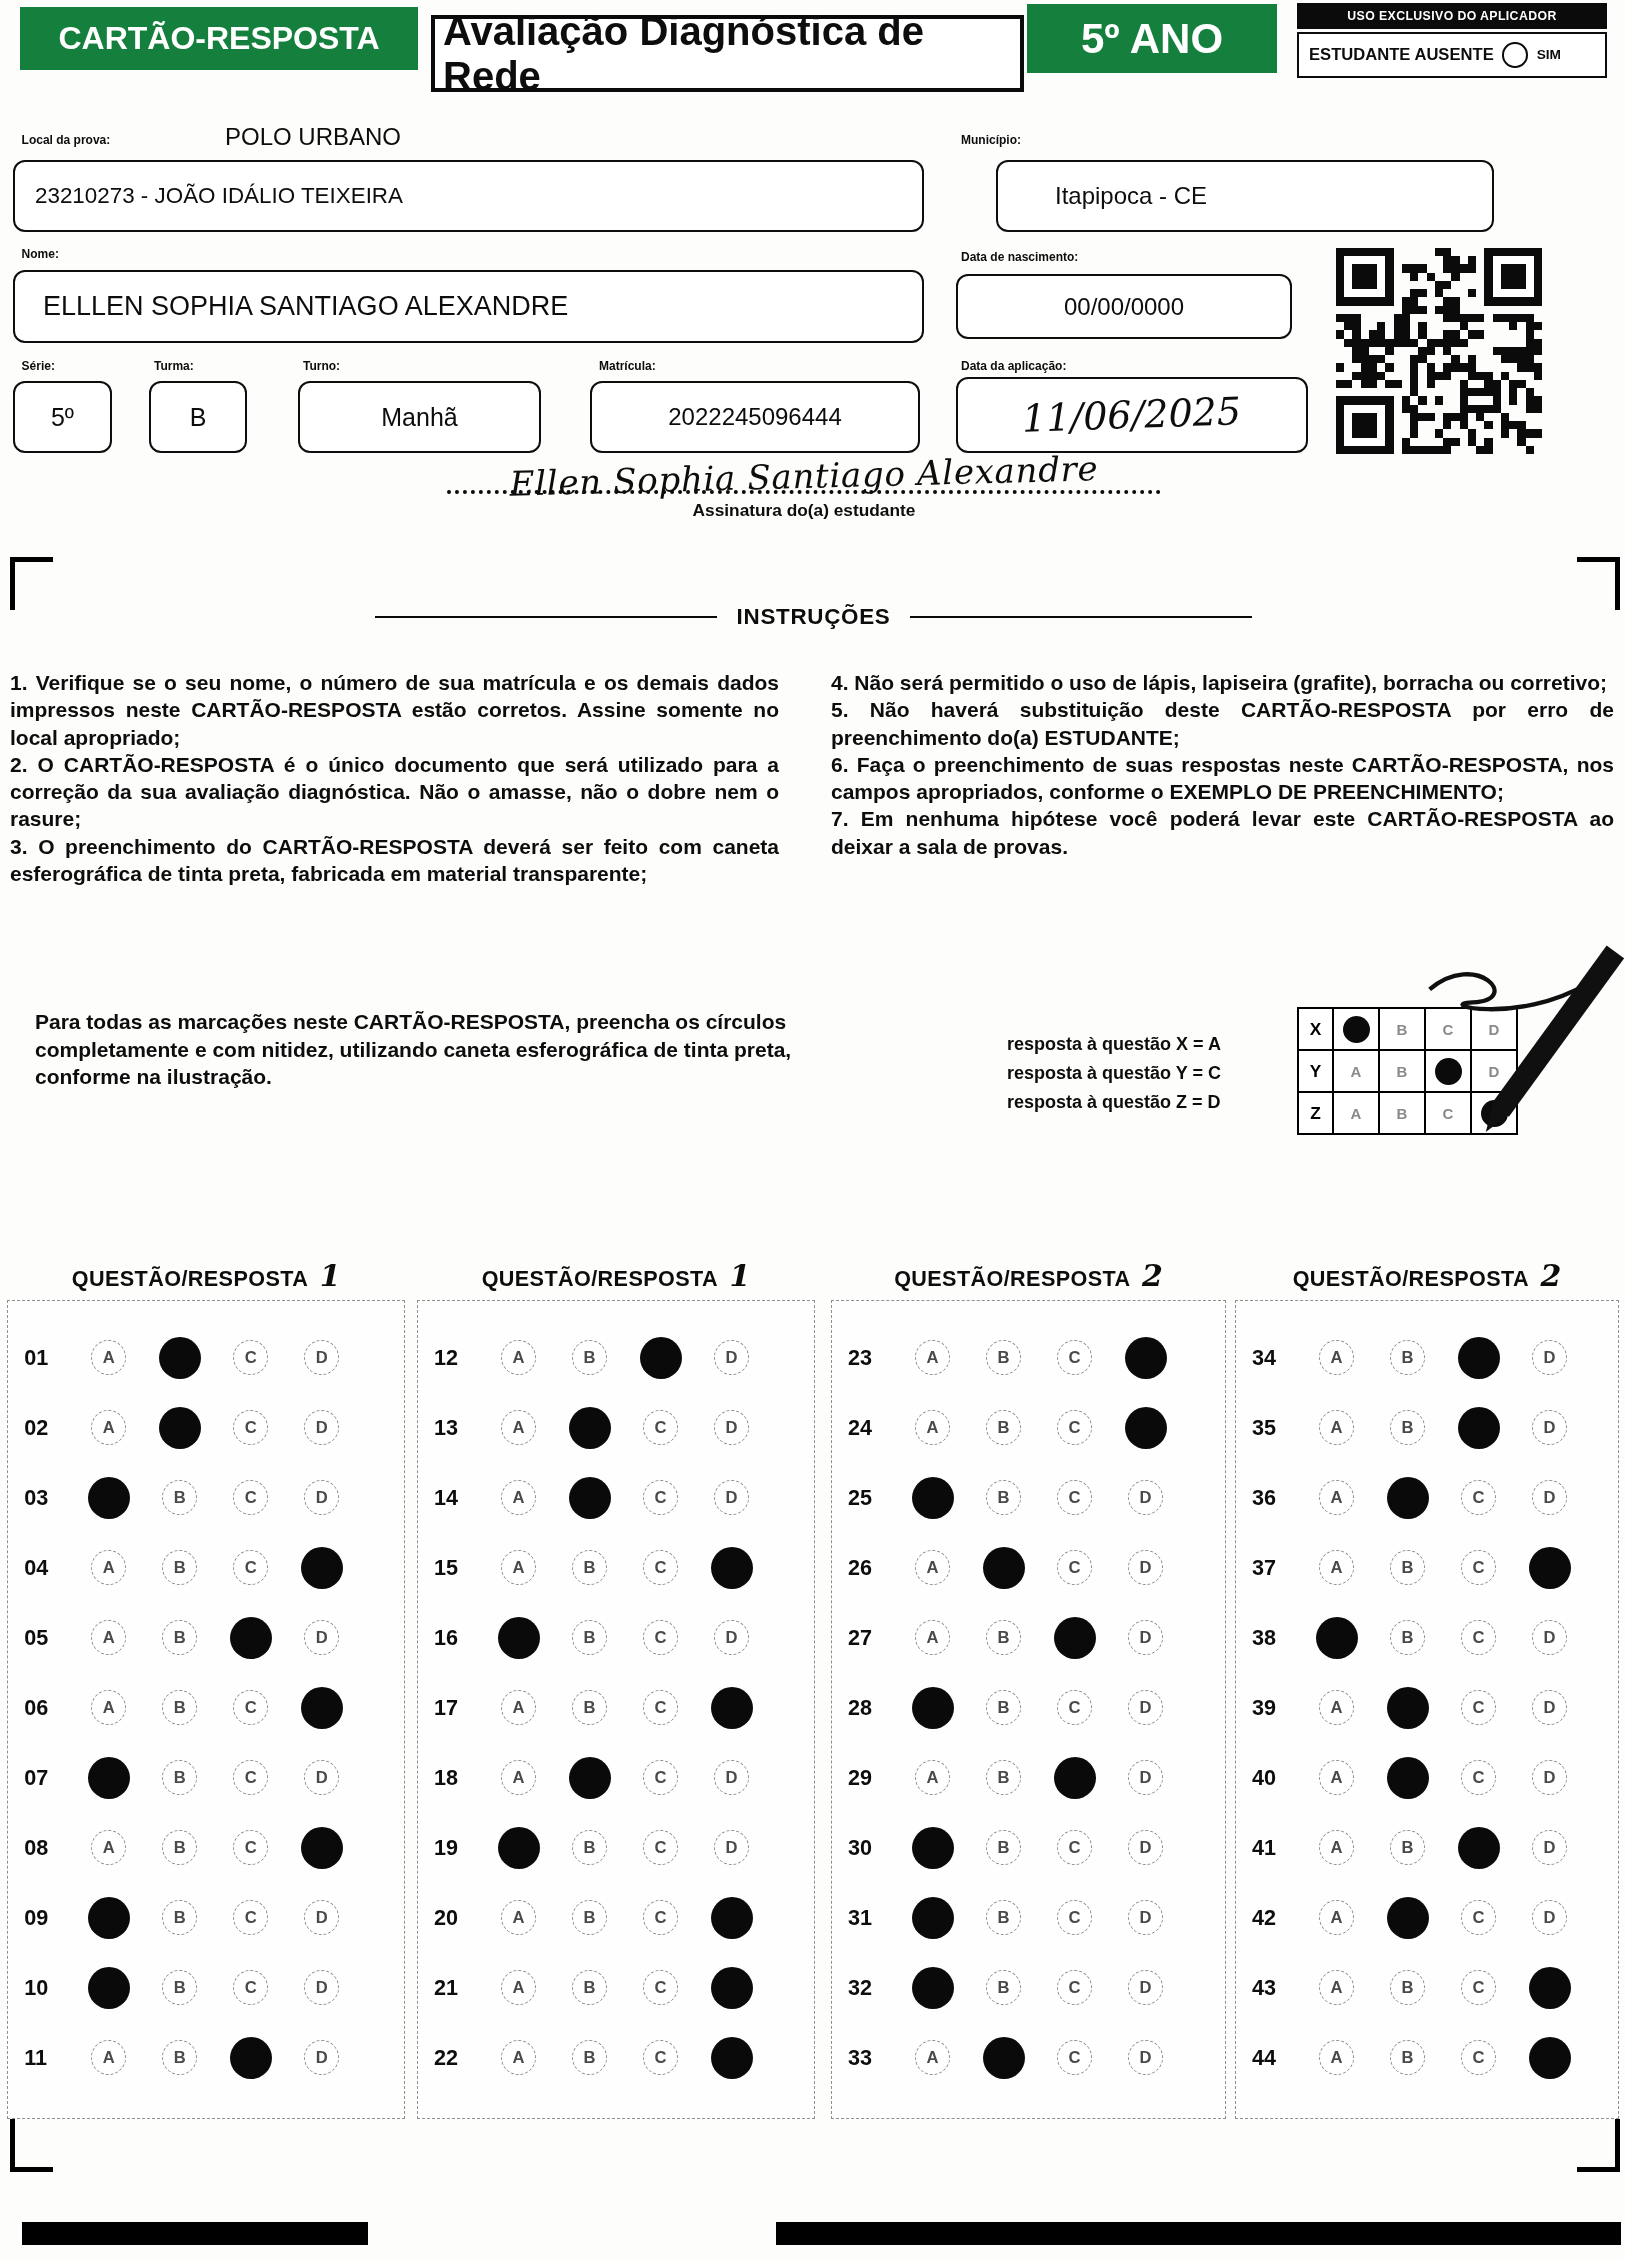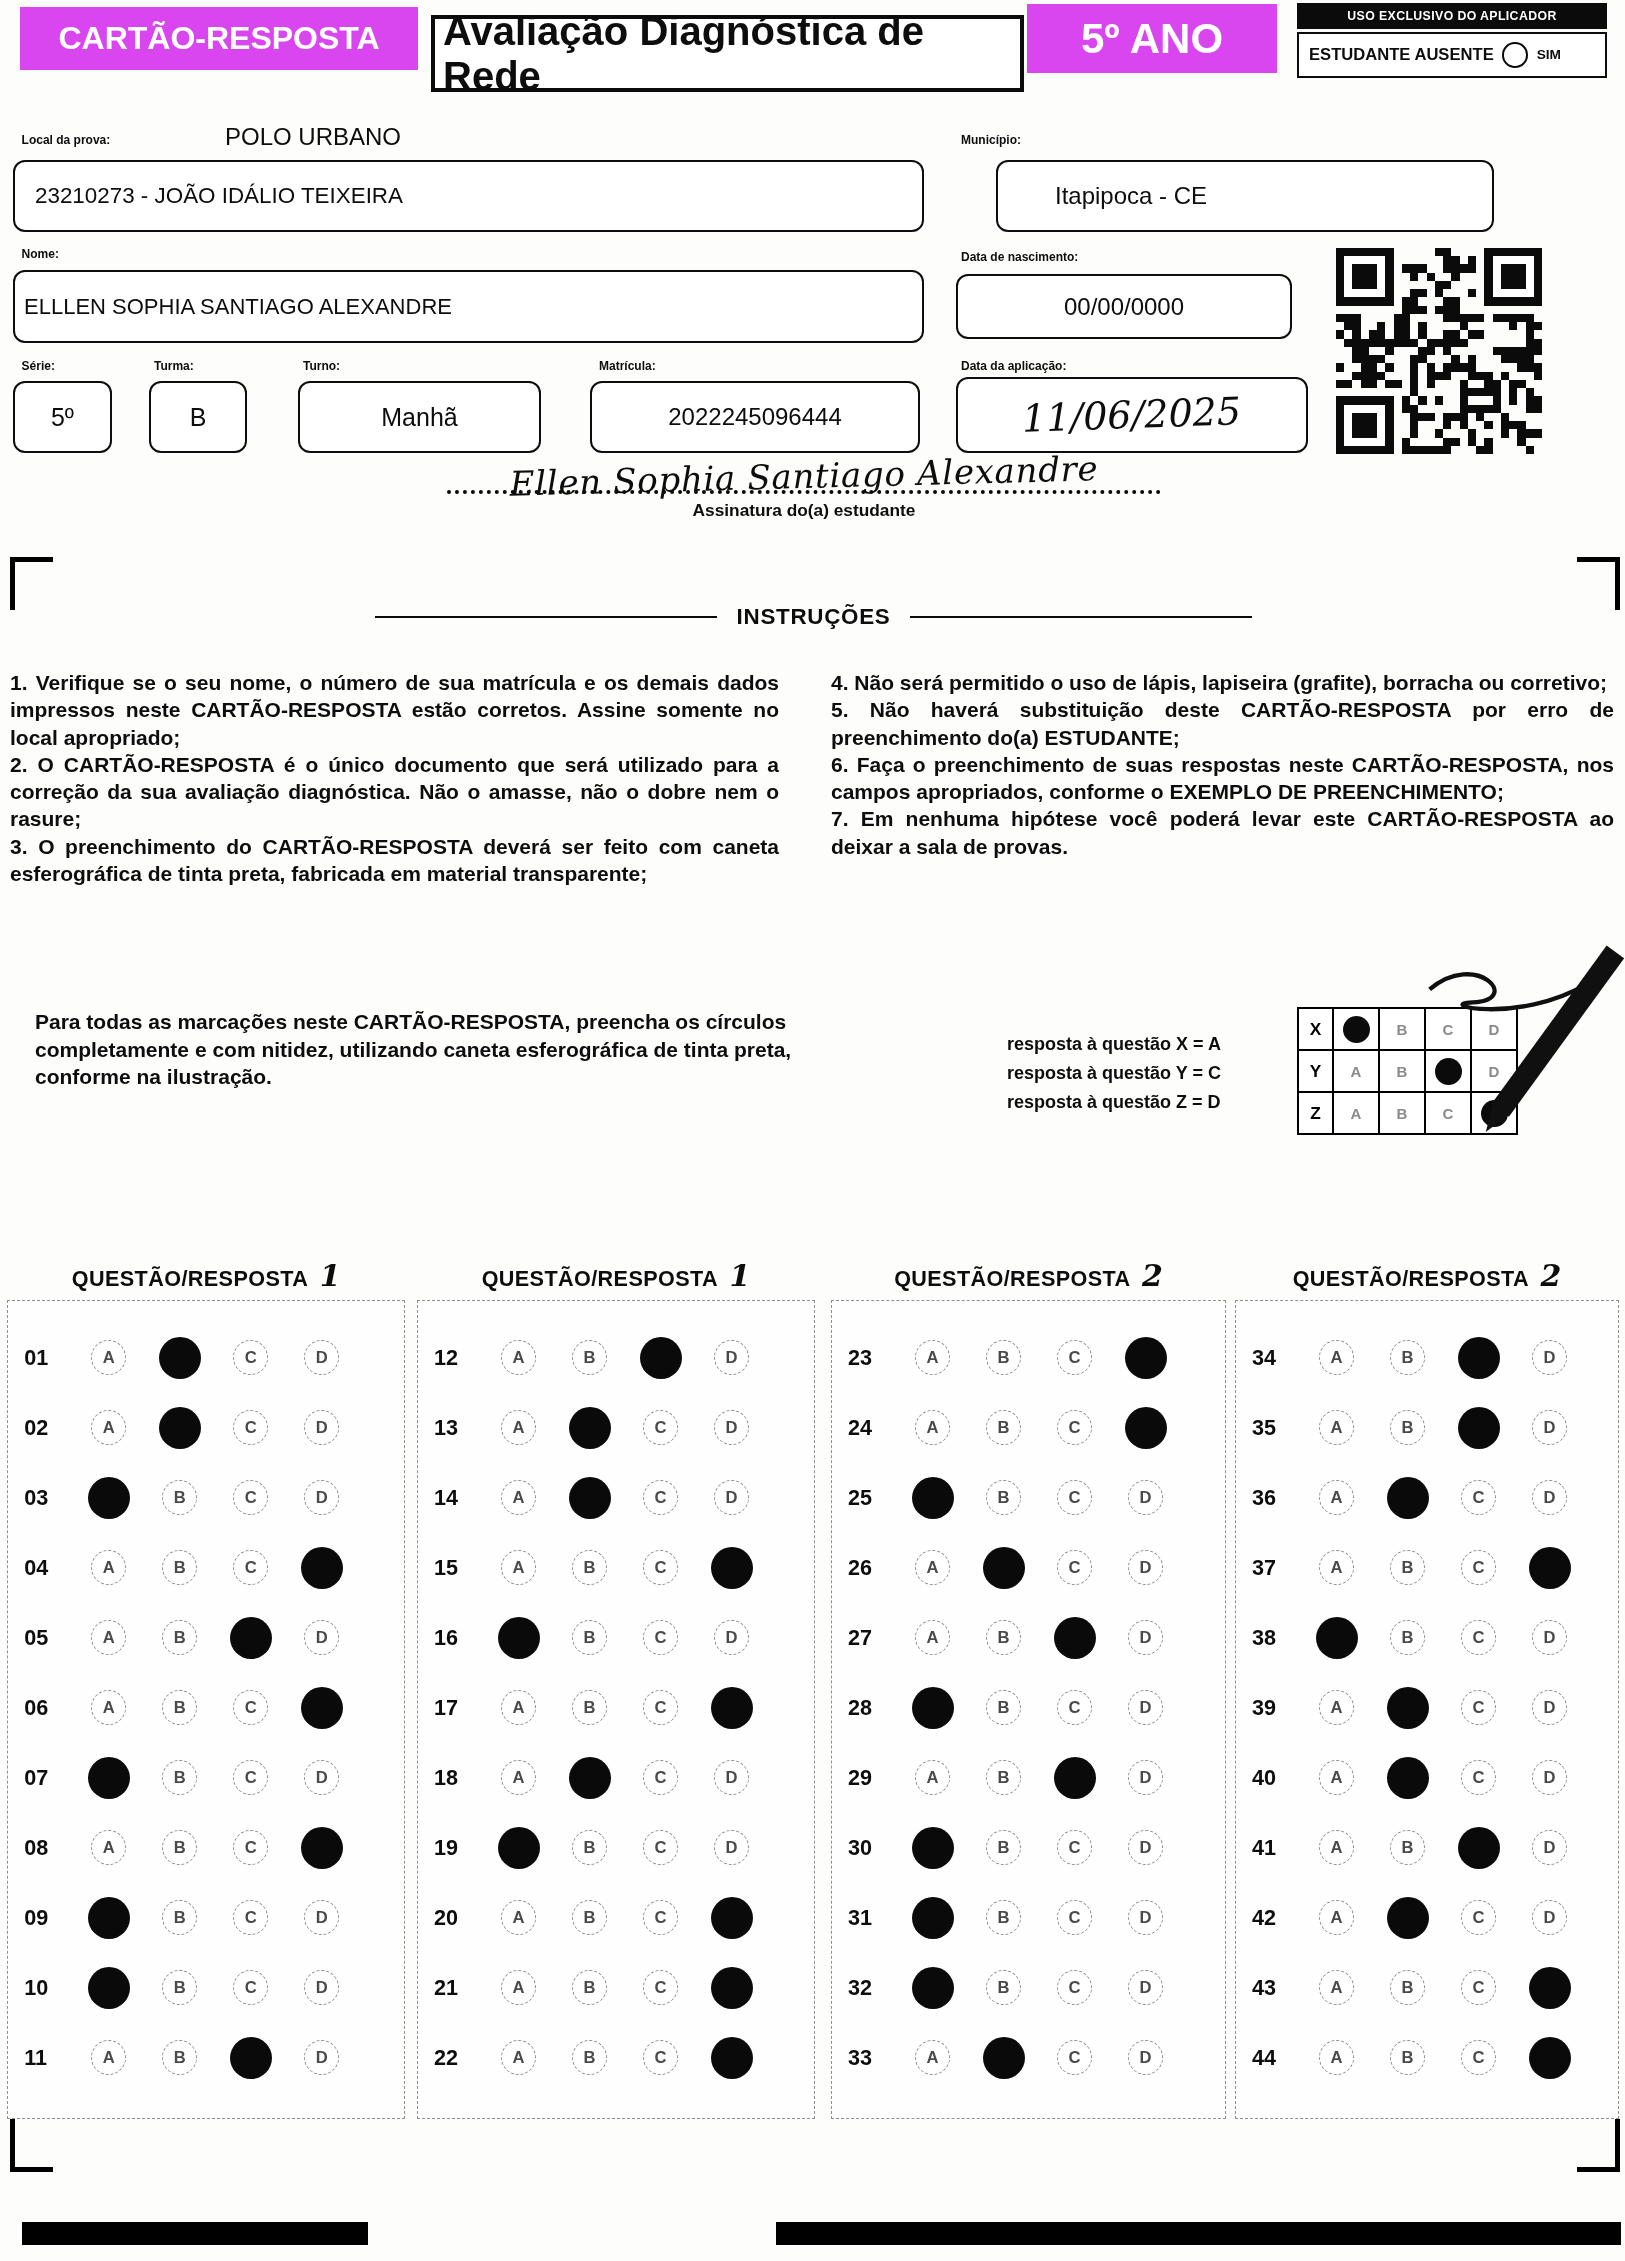--- a/index.html
+++ b/index.html
@@ -1,19 +1,19 @@
 <!DOCTYPE html>
 <html style="font-size:11.5px"><head>
 <meta charset="utf-8">
 <style>
   html,body{margin:0;padding:0;}
   body{background:#d8d8d8;font-family:"Liberation Sans",sans-serif;}
   .page{position:relative;width:1625px;height:2261px;margin:0 auto;background:#fdfdfc;color:#0d0d0d;overflow:hidden;}
   .abs{position:absolute;}
-  .black-box{background:#d946ef;color:#fff;display:flex;align-items:center;justify-content:center;font-weight:bold;}
+  .black-box{background:#15803d;color:#fff;display:flex;align-items:center;justify-content:center;font-weight:bold;}
   .outline-box{border:4.3px solid #0b0b0b;background:#fff;display:flex;align-items:center;justify-content:center;font-weight:bold;}
   .label{font-weight:bold;font-size:12px;}
   .field-box{border:2.9px solid #0d0d0d;border-radius:12px;display:flex;align-items:center;background:#fff;}
   .value{font-weight:normal;}
   .handwrite{font-family:"DejaVu Serif",serif;font-style:italic;}
 
   
   .apl-top{height:26px;background:#0b0b0b;color:#fff;font-size:12.3px;font-weight:bold;display:flex;align-items:center;justify-content:center;letter-spacing:0.4px;}
   .apl-bottom{margin-top:2.9px;border:2.9px solid #0b0b0b;height:42px;display:flex;align-items:center;gap:8.7px;padding:0 10px;font-weight:bold;font-size:16.6px;background:#fff;}
   .absent-circle{width:21.6px;height:21.6px;border:2.2px solid #0b0b0b;border-radius:50%;flex:0 0 auto;}
@@ -88,21 +88,21 @@
     <span class="value" style="font-size:22.4px;padding-left:20px;">23210273 - JOÃO IDÁLIO TEIXEIRA</span>
   </div>
 
   <div class="abs label" style="left:961px;top:133px;text-align:right;">Município:</div>
   <div class="abs field-box" style="left:996px;top:160px;width:482px;height:68px;padding-left:12px;">
     <span class="value" style="font-size:24px;padding-left:45px;">Itapipoca - CE</span>
   </div>
 
   <div class="abs label" style="left:21.6px;top:247px;">Nome:</div>
   <div class="abs field-box" style="left:13px;top:270px;width:907px;height:69px;">
-    <span class="value" style="font-size:22px;padding-left:9px;">ELLLEN SOPHIA SANTIAGO ALEXANDRE</span>
+    <span class="value" style="font-size:27px;padding-left:28px;">ELLLEN SOPHIA SANTIAGO ALEXANDRE</span>
   </div>
 
   <div class="abs label" style="left:961px;top:250px;">Data de nascimento:</div>
   <div class="abs field-box" style="left:956px;top:274px;width:332px;height:61px;justify-content:center;">
     <span class="value" style="font-size:24px;">00/00/0000</span>
   </div>
 
   <svg class="abs" style="left:1336px;top:248px;" width="206" height="206" viewBox="0 0 25 25">
       <g fill="#0b0b0b" shape-rendering="crispEdges">
         <rect x="0" y="0" width="7" height="7"></rect>

